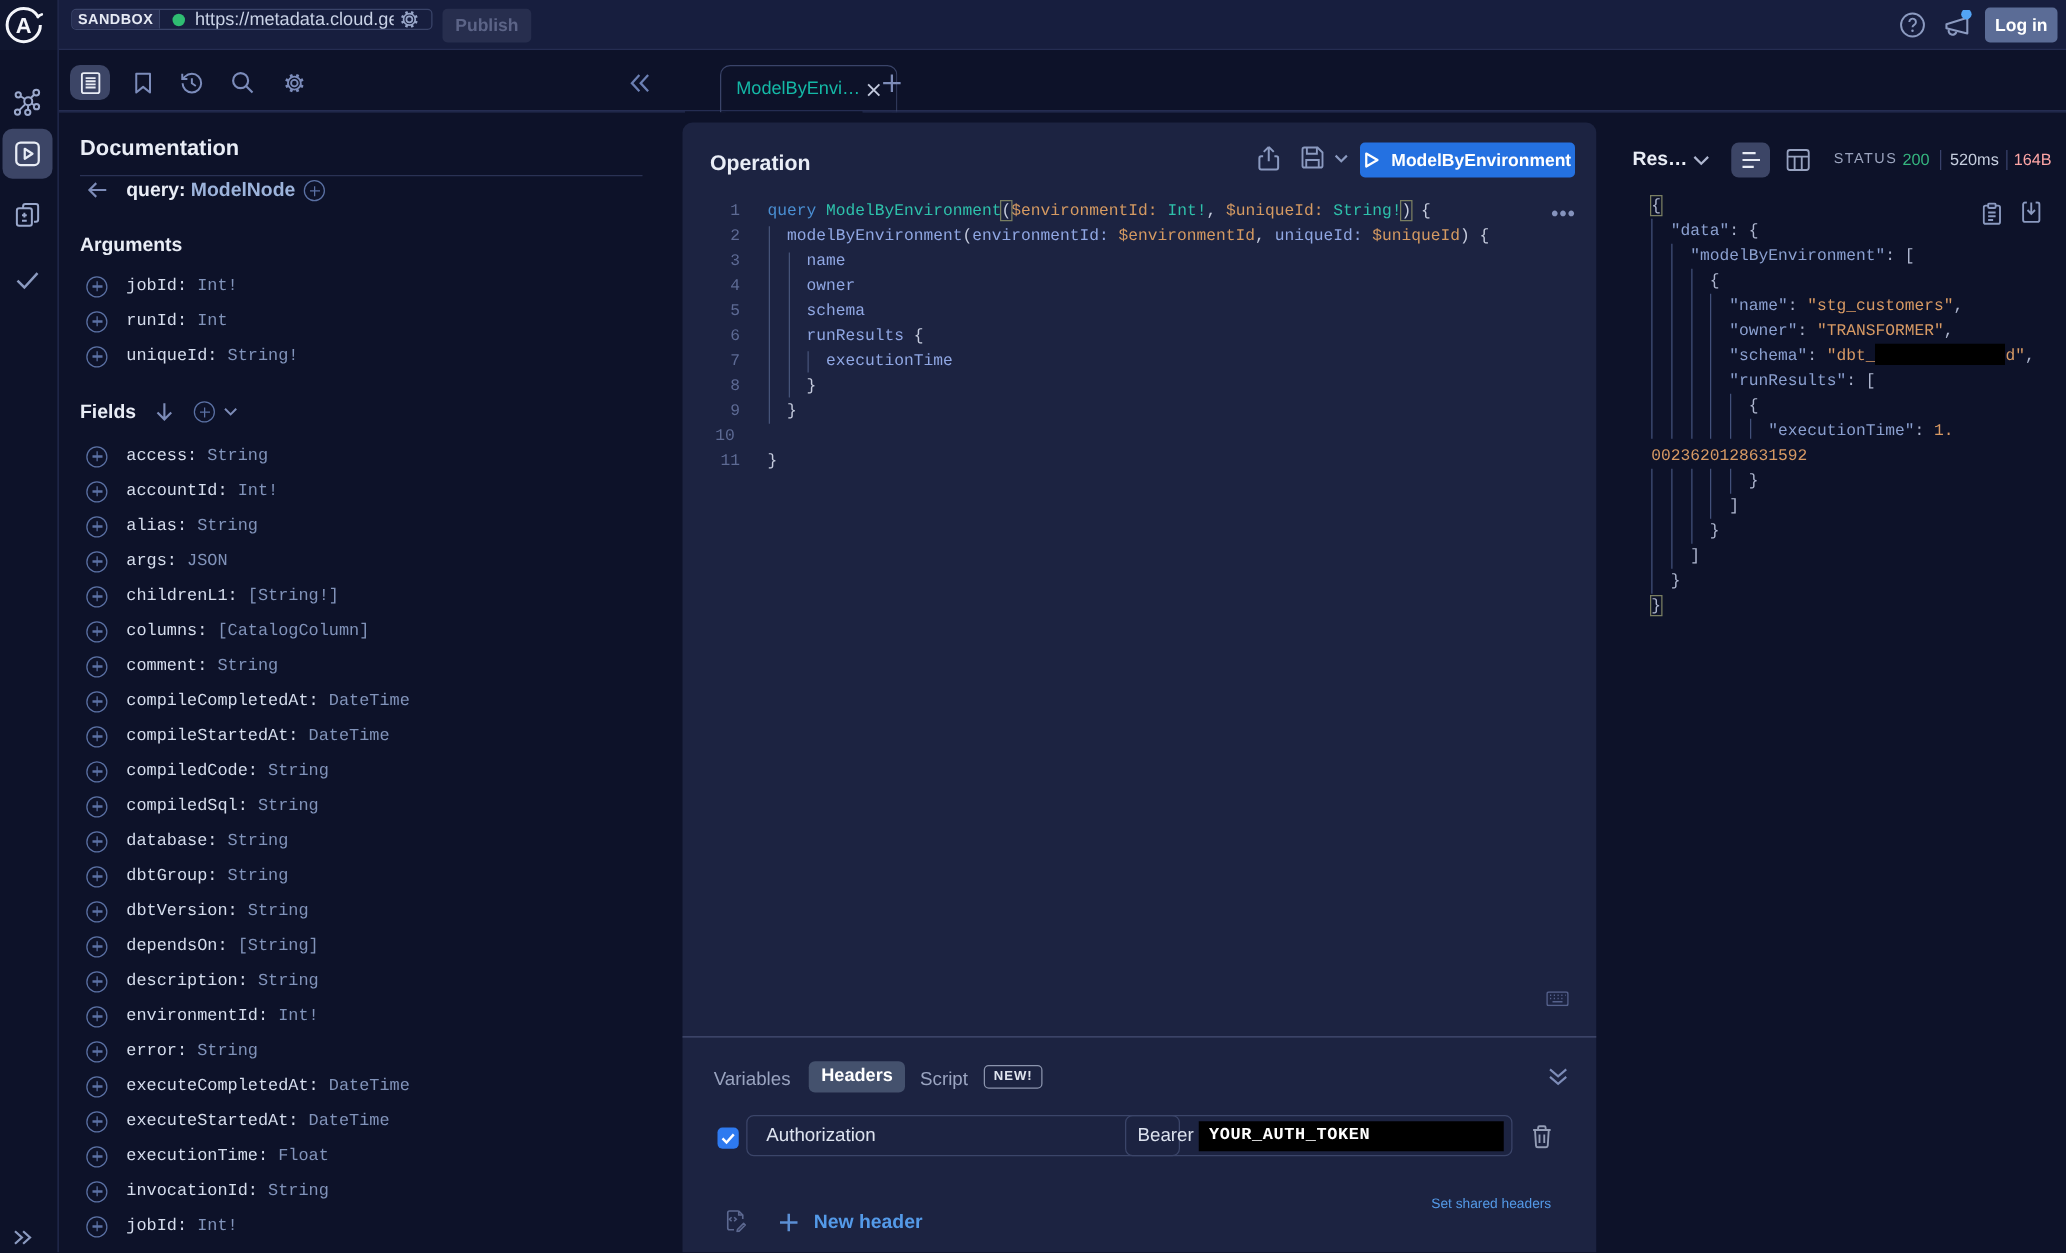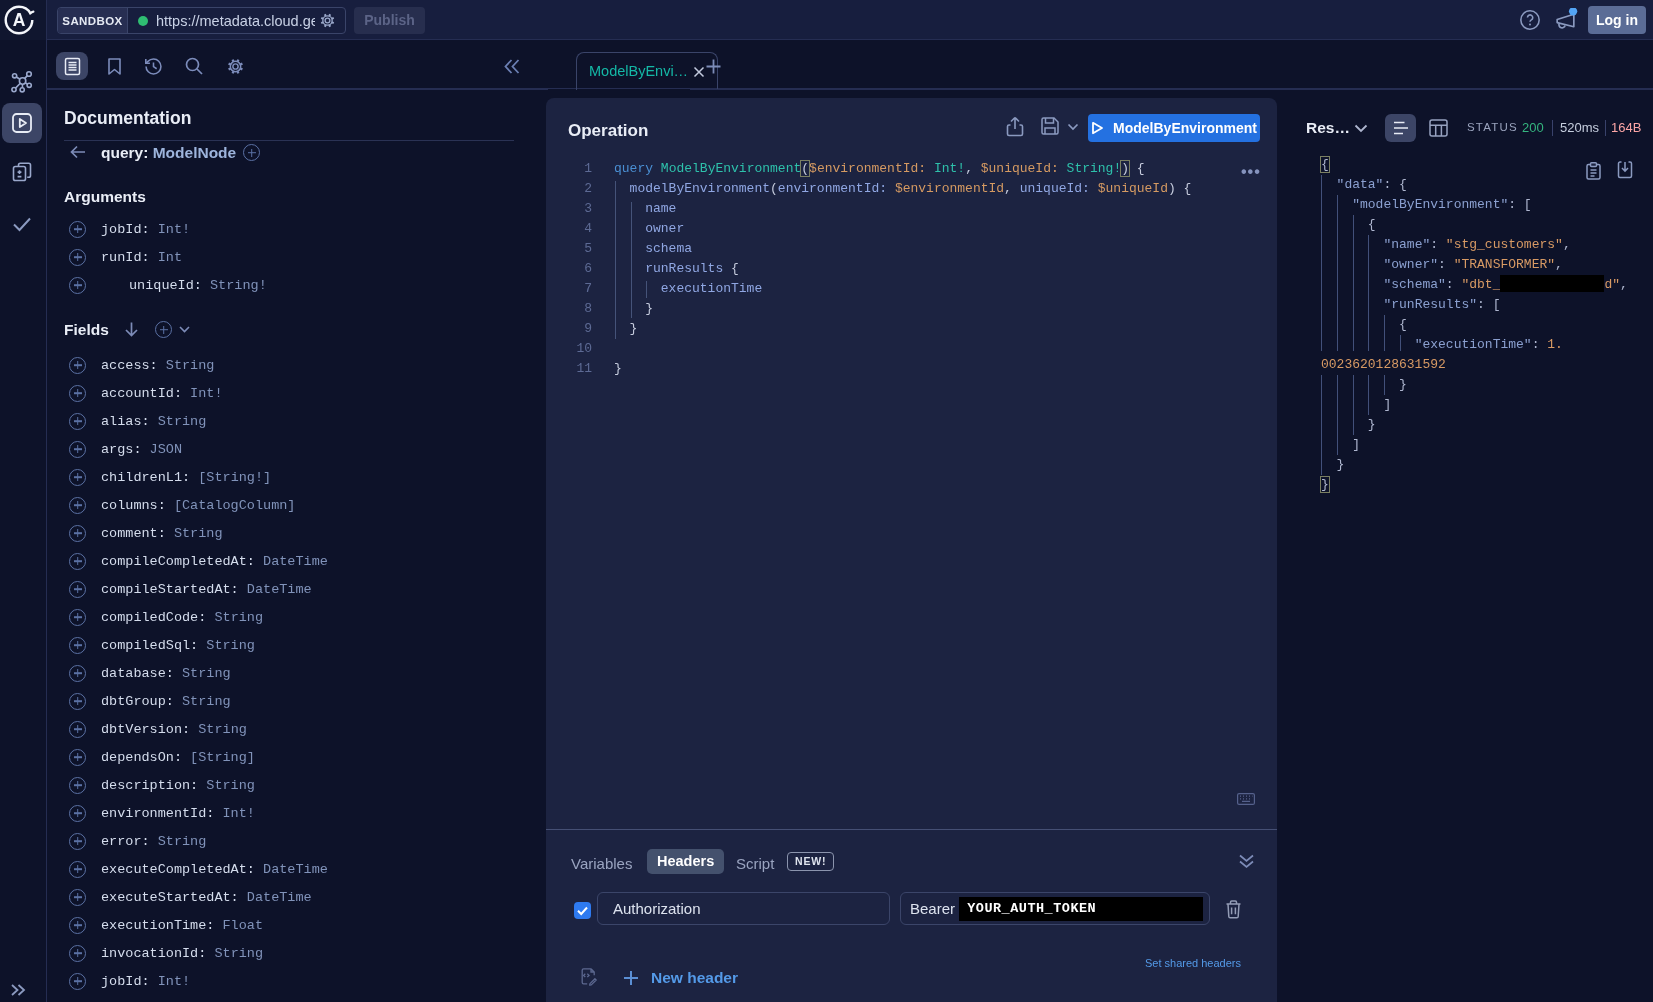--- a/index.html
+++ b/index.html
@@ -4,21 +4,21 @@
 <style>
   * { margin:0; padding:0; box-sizing:border-box; }
   html,body { width:1653px; height:1002px; overflow:hidden; background:#0d1229; font-family:"Liberation Sans", sans-serif; }
   .abs { position:absolute; }
   .mono { font-family:"Liberation Mono", monospace; }
   body { position:relative; }
 
   
   #topbar { position:absolute; left:0; top:0; width:1653px; height:40px; background:#171e3e; border-bottom:1px solid #252d52; }
   #logocell { position:absolute; left:0; top:0; width:47px; height:40px; background:#10162f; border-right:1px solid #252d52; }
-  #urlgroup { position:absolute; left:57px; top:7px; height:27px; border:1px solid #3a4469; border-radius:4px; display:flex; align-items:stretch; }
+  #urlgroup { position:absolute; left:57px; top:7px; height:17px; border:1px solid #3a4469; border-radius:4px; display:flex; align-items:stretch; }
   #sandboxlbl { background:#272e52; color:#e6eaf4; font-weight:bold; font-size:11.5px; letter-spacing:0.4px; display:flex; align-items:center; justify-content:center; width:70px; border-right:1px solid #3a4469; border-radius:3px 0 0 3px; }
   #urlpart { display:flex; align-items:center; padding:0 8px 0 10px; width:217px; }
   #urltext { color:#c9d2e6; font-size:14.5px; white-space:nowrap; overflow:hidden; flex:1; margin-left:8px; margin-right:3px; }
   #publish { position:absolute; left:354px; top:7px; width:71px; height:27px; background:#272e4e; border-radius:4px; color:#5c6487; font-weight:bold; font-size:14px; text-align:center; line-height:27px; }
   #login { position:absolute; left:1588px; top:6px; width:58px; height:28px; background:#5b6c96; border-radius:4px; color:#ffffff; font-weight:bold; font-size:14px; text-align:center; line-height:28px; }
 
   
   #rail { position:absolute; left:0; top:40px; width:47px; height:962px; background:#0d1229; border-right:1px solid #252d52; }
   .railbtn { position:absolute; left:2px; width:40px; height:40px; border-radius:8px; display:flex; align-items:center; justify-content:center; }
   .railbtn.active { background:#3c4566; }
@@ -215,21 +215,21 @@
 
   <div class="lnum" style="left:0;top:61px;">1</div>
   <div class="lnum" style="left:0;top:81px;">2</div>
   <div class="lnum" style="left:0;top:101px;">3</div>
   <div class="lnum" style="left:0;top:121px;">4</div>
   <div class="lnum" style="left:0;top:141px;">5</div>
   <div class="lnum" style="left:0;top:161px;">6</div>
   <div class="lnum" style="left:0;top:181px;">7</div>
   <div class="lnum" style="left:0;top:201px;">8</div>
   <div class="lnum" style="left:0;top:221px;">9</div>
-  <div class="lnum" style="left:0;top:241px;">10</div>
+  <div class="lnum" style="left:11px;top:241px;text-align:center;">10</div>
   <div class="lnum" style="left:0;top:261px;">11</div>
 
   <div class="guide" style="left:69px;top:83px;height:158px;"></div>
   <div class="guide" style="left:85px;top:104px;height:116px;"></div>
   <div class="guide" style="left:100px;top:183px;height:17px;"></div>
 
   <div class="codeline" style="left:68px;top:61px;"><span class="c-kw">query</span><span class="c-pun"> </span><span class="c-op">ModelByEnvironment</span><span class="c-pun brkbox">(</span><span class="c-var">$environmentId:</span><span class="c-pun"> </span><span class="c-op">Int!</span><span class="c-pun">, </span><span class="c-var">$uniqueId:</span><span class="c-pun"> </span><span class="c-op">String!</span><span class="c-pun brkbox">)</span><span class="c-pun"> {</span></div>
   <div class="codeline" style="left:68px;top:81px;"><span class="c-fld">  modelByEnvironment</span><span class="c-pun">(</span><span class="c-fld">environmentId:</span><span class="c-pun"> </span><span class="c-var">$environmentId</span><span class="c-pun">, </span><span class="c-fld">uniqueId:</span><span class="c-pun"> </span><span class="c-var">$uniqueId</span><span class="c-pun">) {</span></div>
   <div class="codeline" style="left:68px;top:101px;"><span class="c-fld">    name</span></div>
   <div class="codeline" style="left:68px;top:121px;"><span class="c-fld">    owner</span></div>
@@ -253,21 +253,21 @@
     <svg class="abs" style="left:692px;top:24px;" width="17" height="15" viewBox="0 0 17 15" fill="none" stroke="#7d8cb8" stroke-width="1.7">
       <path d="M2 1.5 L8.5 7 L15 1.5 M2 7.5 L8.5 13 L15 7.5"></path>
     </svg>
 
     <div style="position:absolute;left:28px;top:72px;width:17px;height:17px;background:#2e7af0;border-radius:4px;">
       <svg width="17" height="17" viewBox="0 0 17 17" fill="none" stroke="#fff" stroke-width="2">
           <path d="M4 8.7 L7.2 12 L13 5.5"></path>
         </svg>
     </div>
 
-    <div style="position:absolute;left:51px;top:62px;width:293px;height:33px;border:1px solid #3b4569;border-radius:6px;color:#dde3ef;font-size:15px;line-height:31px;padding-left:15px;">Authorization</div>
+    <div style="position:absolute;left:51px;top:62px;width:347px;height:33px;border:1px solid #3b4569;border-radius:6px;color:#dde3ef;font-size:15px;line-height:31px;padding-left:15px;">Authorization</div>
 
     <div style="position:absolute;left:354px;top:62px;width:310px;height:33px;border:1px solid #3b4569;border-radius:6px;color:#dde3ef;font-size:15px;display:flex;align-items:center;padding-left:9px;">Bearer&nbsp;<span class="mono" style="display:block;background:#000;color:#fff;font-weight:bold;font-size:13.5px;line-height:24px;height:24px;padding-left:8px;width:244px;letter-spacing:0.5px;">YOUR_AUTH_TOKEN</span></div>
 
     <svg class="abs" style="left:679px;top:70px;" width="17" height="19" viewBox="0 0 17 19" fill="none" stroke="#949db6" stroke-width="1.5">
       <path d="M1.5 4 H15.5 M5.5 4 V2.2 A1.2 1.2 0 0 1 6.7 1 H10.3 A1.2 1.2 0 0 1 11.5 2.2 V4 M3 4 L3.8 16.5 A1.4 1.4 0 0 0 5.2 17.8 H11.8 A1.4 1.4 0 0 0 13.2 16.5 L14 4 M6.6 7.5 V14.3 M10.4 7.5 V14.3"></path>
     </svg>
 
     <svg class="abs" style="left:33px;top:137px;" width="19" height="19" viewBox="0 0 19 19" fill="none" stroke="#5c6890" stroke-width="1.3">
       <path d="M12 1.8 H4.6 A1.4 1.4 0 0 0 3.2 3.2 V15.4 A1.4 1.4 0 0 0 4.6 16.8 H8.2 M12 1.8 L15.2 5 V8.2 M12 1.8 V5 H15.2"></path>
       <path d="M6.3 6.8 L4.6 8.4 L6.3 10 M8.3 6.8 L10 8.4 L8.3 10"></path>
@@ -293,21 +293,21 @@
 <div class="h1 abs" style="left:64px;top:188px;font-size:15.5px;">Arguments</div>
 
 <div class="fieldrow" style="top:215px;">
     <span class="pluscirc"></span>
     <span class="fname">jobId:<span class="ftype"> Int!</span></span>
   </div>
 <div class="fieldrow" style="top:243px;">
     <span class="pluscirc"></span>
     <span class="fname">runId:<span class="ftype"> Int</span></span>
   </div>
-<div class="fieldrow" style="top:271px;gap:28px;">
+<div class="fieldrow" style="top:271px;">
     <span class="pluscirc"></span>
     <span class="fname">uniqueId:<span class="ftype"> String!</span></span>
   </div>
 
 <div class="h1 abs" style="left:64px;top:321px;font-size:15.5px;">Fields</div>
 <svg class="abs" style="left:124px;top:321px;" width="15" height="16" viewBox="0 0 15 16" fill="none" stroke="#7d8cb8" stroke-width="1.7">
   <path d="M7.5 1.5 V14 M2 9 L7.5 14.5 L13 9"></path>
 </svg>
 <span class="pluscirc abs" style="left:155px;top:321px;"></span>
 <svg class="abs" style="left:179px;top:326px;" width="11" height="7" viewBox="0 0 11 7" fill="none" stroke="#7d8cb8" stroke-width="1.6">

